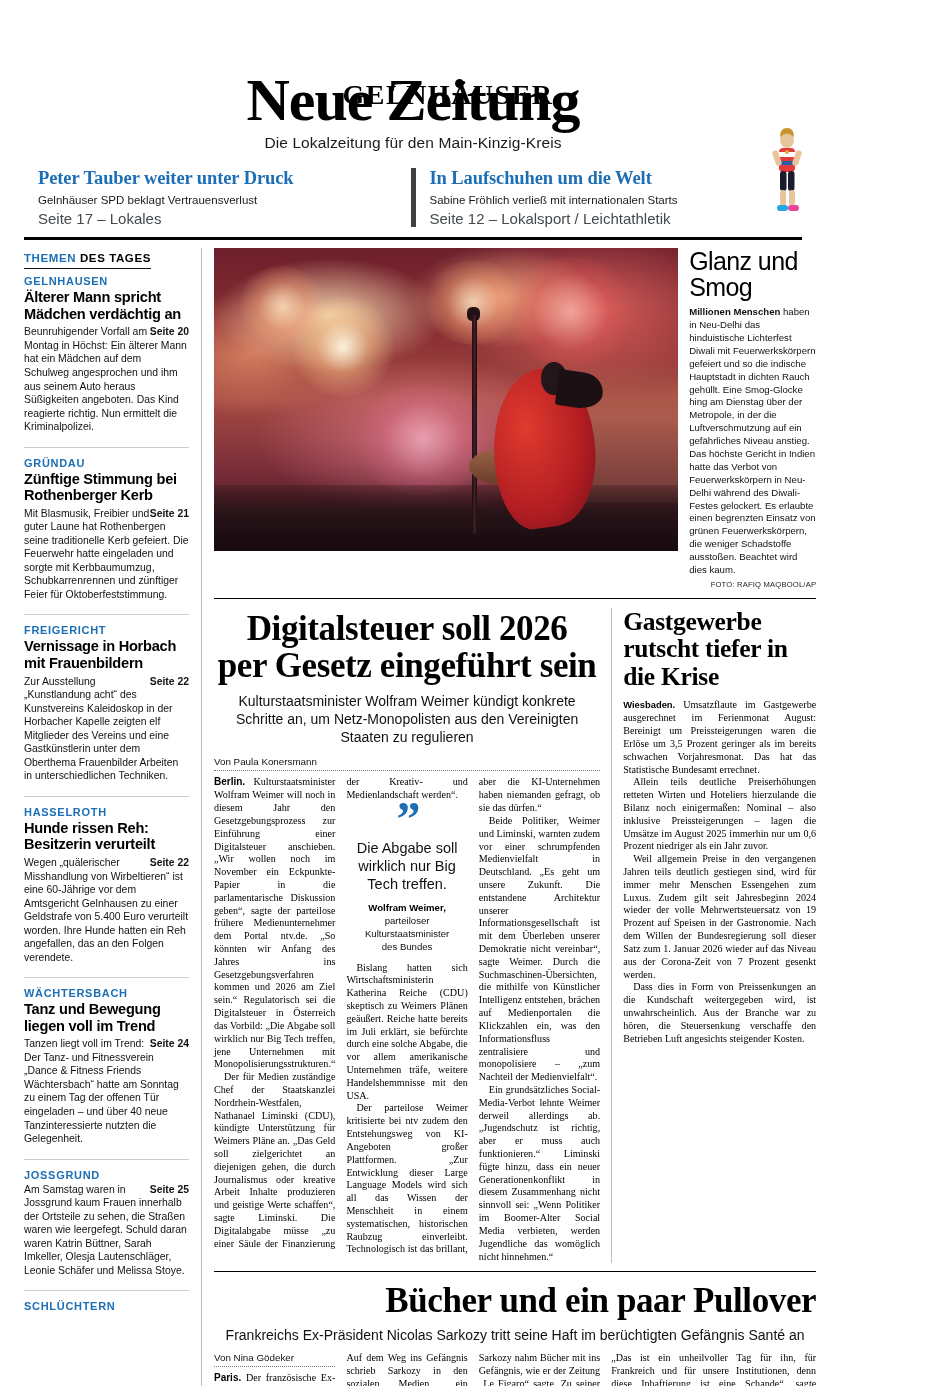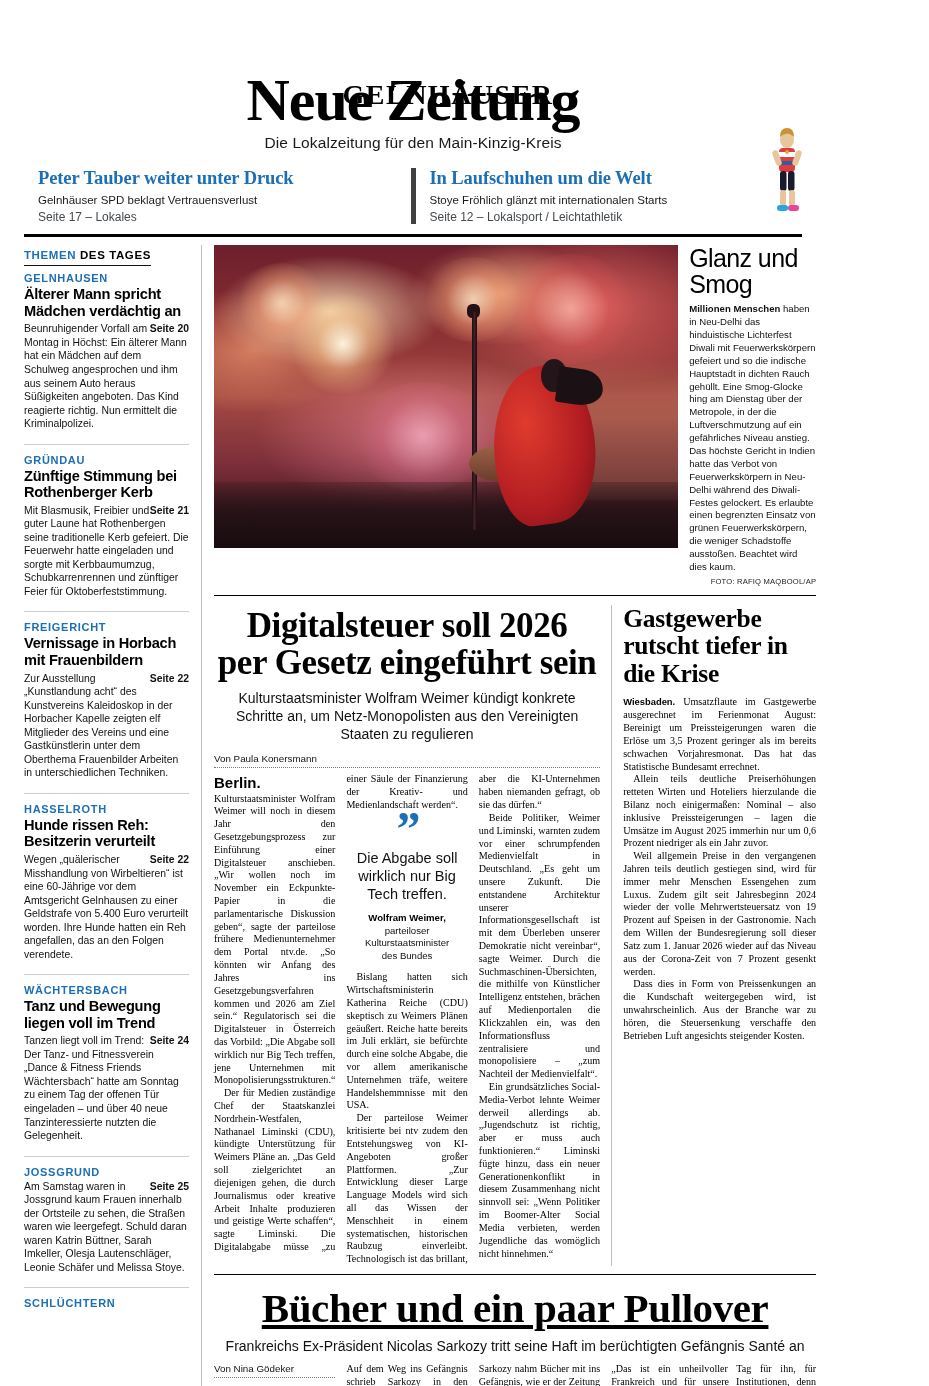--- a/index.html
+++ b/index.html
@@ -50,21 +50,21 @@
   .teaser:nth-child(1) { padding-left: 14px; }
   .teaser h3 {
     margin: 0 0 5px 0;
     font-family: "Liberation Serif", serif;
     font-weight: 700;
     font-size: 18.5px;
     color: #1c6fb5;
     letter-spacing: -.1px;
   }
   .teaser .sub { font-size: 11.5px; color: #1a1a1a; margin-bottom: 4px; }
-  .teaser .pg { font-size: 12px; color: #44494d; }
+  .teaser .pg { font-size: 15px; color: #44494d; }
   .runner-photo {
     position: absolute;
     right: -8px; top: -40px;
     width: 46px; height: 92px;
     z-index: 5;
   }
 
   .rule-thick { border-top: 2px solid #000; margin-top: 2px; }
   .infobar {
     display: flex; align-items: center;
@@ -153,21 +153,21 @@
   .cols3 { column-count: 3; column-gap: 11px; column-rule: none; }
   .cols3 p, .artcol p {
     margin: 0;
     font-family: "Liberation Serif", serif;
     font-size: 10.1px; line-height: 1.27;
     text-align: justify;
     text-indent: 10px;
     hyphens: auto;
   }
   .cols3 p.first, .artcol p.first { text-indent: 0; }
-  .cols3 p b.place, .artcol p b.place { font-family:"Liberation Sans", sans-serif; font-weight:700; font-size:15px; }
+  .cols3 p b.place, .artcol p b.place { font-family:"Liberation Sans", sans-serif; font-weight:700; font-size:10px; }
 
   .pullquote { text-align: center; padding: 2px 4px 8px 4px; break-inside: avoid; }
   .quote-mark {
     color: #1c6fb5; font-family: "Liberation Serif", serif;
     font-size: 48px; font-weight: 700; line-height: .62;
     letter-spacing: -3px;
   }
   .quote-text { font-size: 14.5px; line-height: 1.24; margin: 6px 0 8px 0; color: #111; }
   .quote-by { font-size: 9.6px; font-weight: 700; line-height: 1.35; }
   .quote-role { font-size: 9.6px; line-height: 1.35; color: #111; }
@@ -186,22 +186,22 @@
   }
   .rail-body p.first { text-indent: 0; }
   .rail-body p b.place { font-family:"Liberation Sans", sans-serif; font-weight:700; font-size:9.4px; }
 
   .hr-bottom { border-top: 1.5px solid #000; margin: 8px 0 0 0; }
 
   
   .bottom-story { margin-top: 9px; }
   .bottom-title {
     font-family: "Liberation Serif", serif;
-    font-weight: 700; font-size: 41px; text-align: center;
-    margin: 0 0 6px 0; letter-spacing: -.4px; text-decoration: underline;
+    font-weight: 700; font-size: 35px; text-align: right;
+    margin: 0 0 6px 0; letter-spacing: -.4px;
   }
   .bottom-dek {
     font-size: 14px; text-align: center; margin: 0 0 9px 0; color: #111;
   }
   .bottom-cols { display: flex; gap: 11px; }
   .artcol { flex: 1 1 0; }
   .artcol.last { flex: 0 0 205px; }
 
   
   .fw-sky { position:absolute; inset:0;
@@ -259,21 +259,21 @@
   </div>
 
   <div class="teasers">
     <div class="teaser">
       <h3>Peter Tauber weiter unter Druck</h3>
       <div class="sub">Gelnhäuser SPD beklagt Vertrauensverlust</div>
       <div class="pg">Seite 17 – Lokales</div>
     </div>
     <div class="teaser">
       <h3>In Laufschuhen um die Welt</h3>
-      <div class="sub">Stoye Fröhlich glänzt mit internationalen Starts</div>
+      <div class="sub">Sabine Fröhlich verließ mit internationalen Starts</div>
       <div class="pg">Seite 12 – Lokalsport / Leichtathletik</div>
       <svg class="runner-photo" viewBox="0 0 46 92">
         <ellipse cx="23" cy="12" rx="7" ry="8" fill="#e8c59a"></ellipse>
         <path d="M16 9 q7 -7 14 0 q0 -9 -7 -9 q-7 0 -7 9z" fill="#c9942f"></path>
         <rect x="15" y="20" width="16" height="24" rx="4" fill="#e23b3b"></rect>
         <rect x="15" y="24" width="16" height="5" fill="#ffffff"></rect>
         <rect x="15" y="33" width="16" height="4" fill="#2a5fa8"></rect>
         <rect x="10" y="22" width="6" height="16" rx="3" fill="#e8c59a" transform="rotate(-20 13 30)"></rect>
         <rect x="30" y="22" width="6" height="16" rx="3" fill="#e8c59a" transform="rotate(20 33 30)"></rect>
         <rect x="16" y="43" width="6.5" height="20" rx="3" fill="#1b1b2e"></rect>

